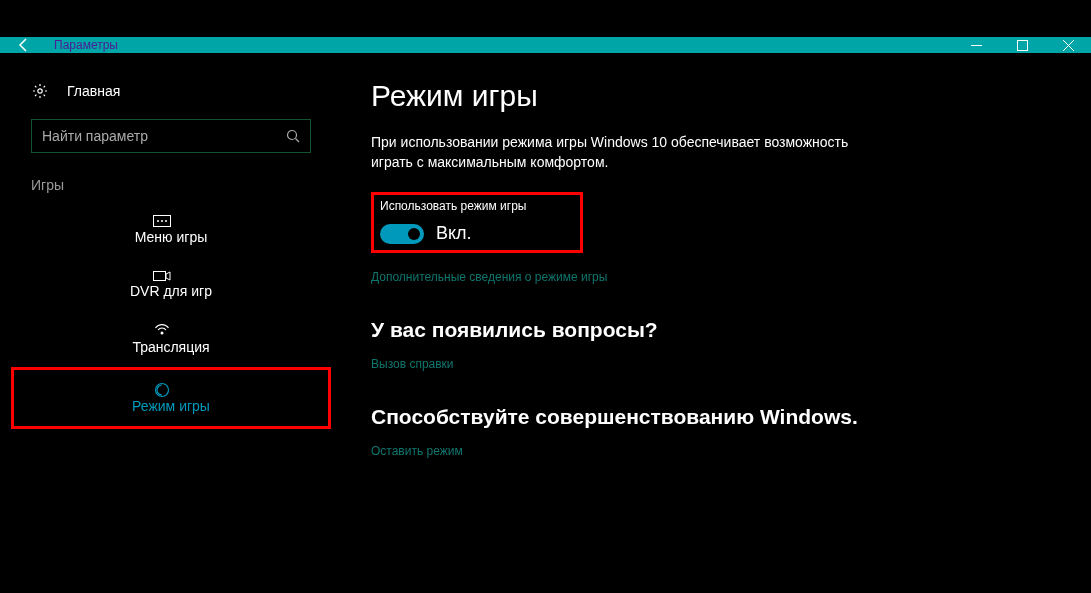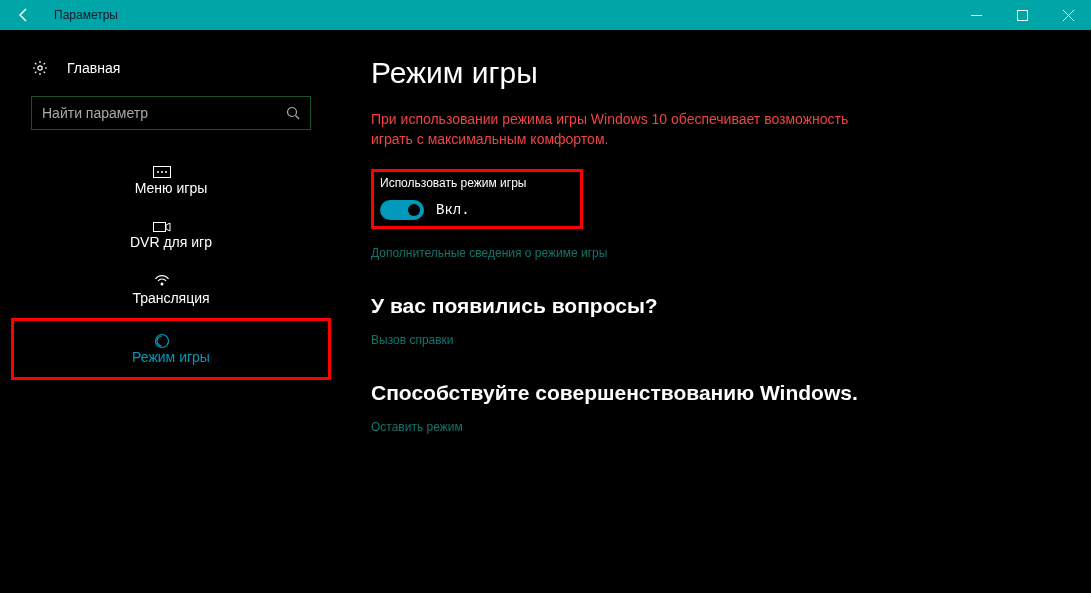--- a/index.html
+++ b/index.html
@@ -1,18 +1,18 @@
 <!DOCTYPE html>
 <html><head>
 <meta charset="utf-8">
 <style>
 * { margin: 0; padding: 0; box-sizing: border-box; font-family: "Segoe UI", Arial, sans-serif; }
 body { background: #000; color: #fff; width: 1091px; height: 593px; overflow: hidden; }
 
-.titlebar { height: 30px; background: #00a5a8; display: flex; align-items: center; color: #0f172a; }
+.titlebar { height: 16px; background: #00a5a8; display: flex; align-items: center; color: #4c1d95; margin-top: 37px; }
 .tb-back { width: 48px; height: 30px; display: flex; align-items: center; justify-content: center; cursor: pointer; }
 .tb-title { font-size: 12px; flex: 1; padding-left: 6px; }
 .tb-ctrls { display: flex; }
 .tb-btn { width: 46px; height: 30px; display: flex; align-items: center; justify-content: center; cursor: pointer; }
 .tb-btn svg { stroke: #fff; fill: none; }
 
 .content { display: flex; height: calc(100% - 30px); padding-left: 11px; }
 .sidebar { width: 320px; padding: 20px 0 0 0; }
 .home { display: flex; align-items: center; padding: 10px 20px; cursor: pointer; font-size: 14px; }
 .home .icon { width: 18px; margin-right: 18px; display: flex; align-items: center; justify-content: center; }
@@ -24,28 +24,28 @@
 
 .cat { color: #9a9a9a; font-size: 14px; padding: 0 20px 10px 20px; }
 
 .nav-item { display: flex; align-items: center; padding: 12px 20px; font-size: 14px; cursor: pointer; position: relative; flex-direction: column; }
 .nav-item .icon { width: 18px; margin-right: 18px; display: flex; align-items: center; justify-content: center; }
 .nav-item.active { color: #0099bc; }
 .highlight-box { border: 3px solid red; }
 
 .main { flex: 1; padding: 26px 40px 0 40px; }
 .h1 { font-size: 30px; font-weight: 300; margin-bottom: 20px; }
-.desc { font-size: 14px; color: #ef4444; line-height: 1.4; max-width: 500px; margin-bottom: 20px; }
+.desc { font-size: 14px; color: #ffffff; line-height: 1.4; max-width: 500px; margin-bottom: 20px; }
 
 .toggle-block { border: 3px solid red; padding: 4px 6px 6px 6px; width: 212px; margin-bottom: 14px; }
 .toggle-label { font-size: 12px; margin-bottom: 10px; }
 .toggle-row { display: flex; align-items: center; }
 .toggle { width: 44px; height: 20px; border-radius: 10px; background: #0099bc; position: relative; cursor: pointer; margin-right: 12px; }
 .toggle .knob { width: 12px; height: 12px; border-radius: 50%; background: #000; position: absolute; right: 4px; top: 4px; }
-.toggle-state { font-size: 14px; font-family: Liberation Mono, monospace; }
+.toggle-state { font-size: 18px; }
 
 .link { color: #0f766e; font-size: 12px; cursor: pointer; display: inline-block; margin-bottom: 26px; }
 .h2 { font-size: 21px; font-weight: 700; margin-bottom: 12px; }
 .section-gap { margin-bottom: 34px; }
 
 svg { display: block; }
 </style>
 </head>
 <body>
 
@@ -92,20 +92,21 @@
     <div class="searchbox">
       <input type="text" placeholder="Найти параметр" style="">
       <span class="sicon">
         <svg width="14" height="14" viewBox="0 0 14 14">
             <circle cx="6" cy="6" r="4.5" stroke="#aaa" stroke-width="1.2" fill="none"></circle>
             <line x1="9.5" y1="9.5" x2="13" y2="13" stroke="#aaa" stroke-width="1.2"></line>
           </svg>
       </span>
     </div>
 
+    <div class="cat">Игры</div>
 
     <div class="nav-item">
       <span class="icon">
         <svg width="18" height="14" viewBox="0 0 18 14">
             <rect x="0.5" y="0.5" width="17" height="11" stroke="#fff" stroke-width="1" fill="none"></rect>
             <circle cx="5" cy="6" r="1" fill="#fff"></circle>
             <circle cx="9" cy="6" r="1" fill="#fff"></circle>
             <circle cx="13" cy="6" r="1" fill="#fff"></circle>
           </svg>
       </span>

